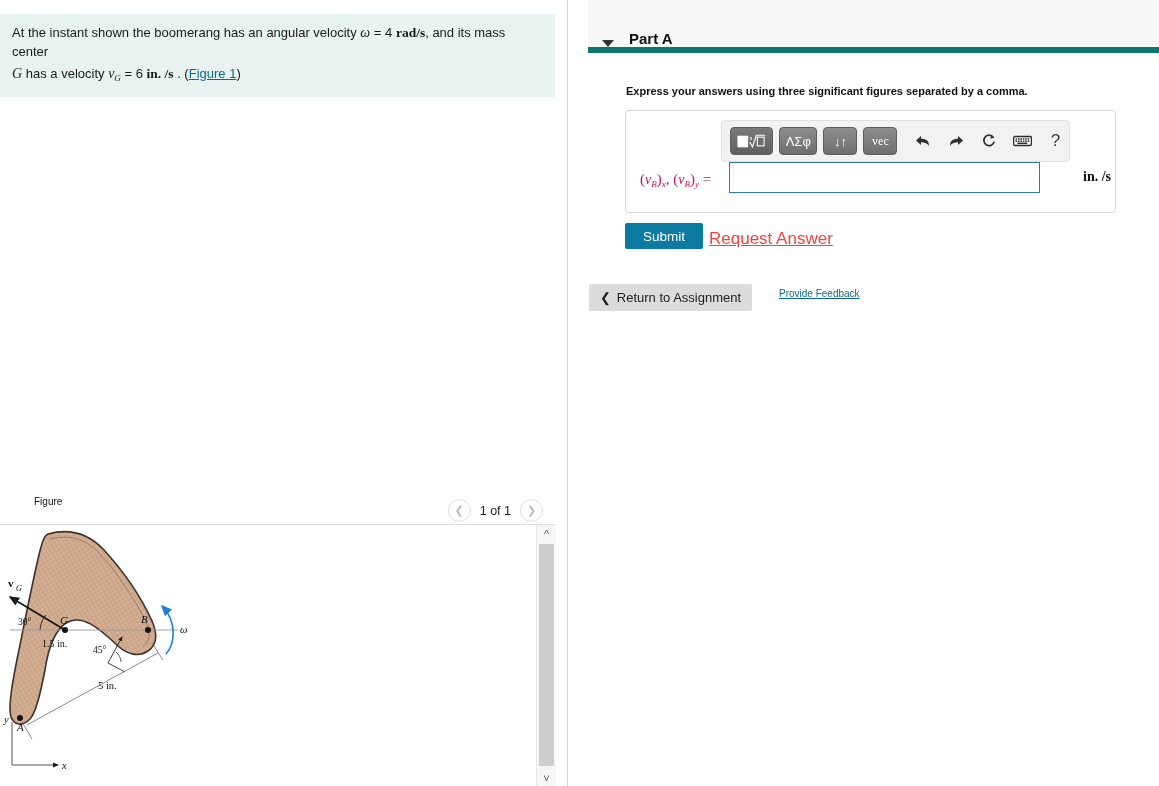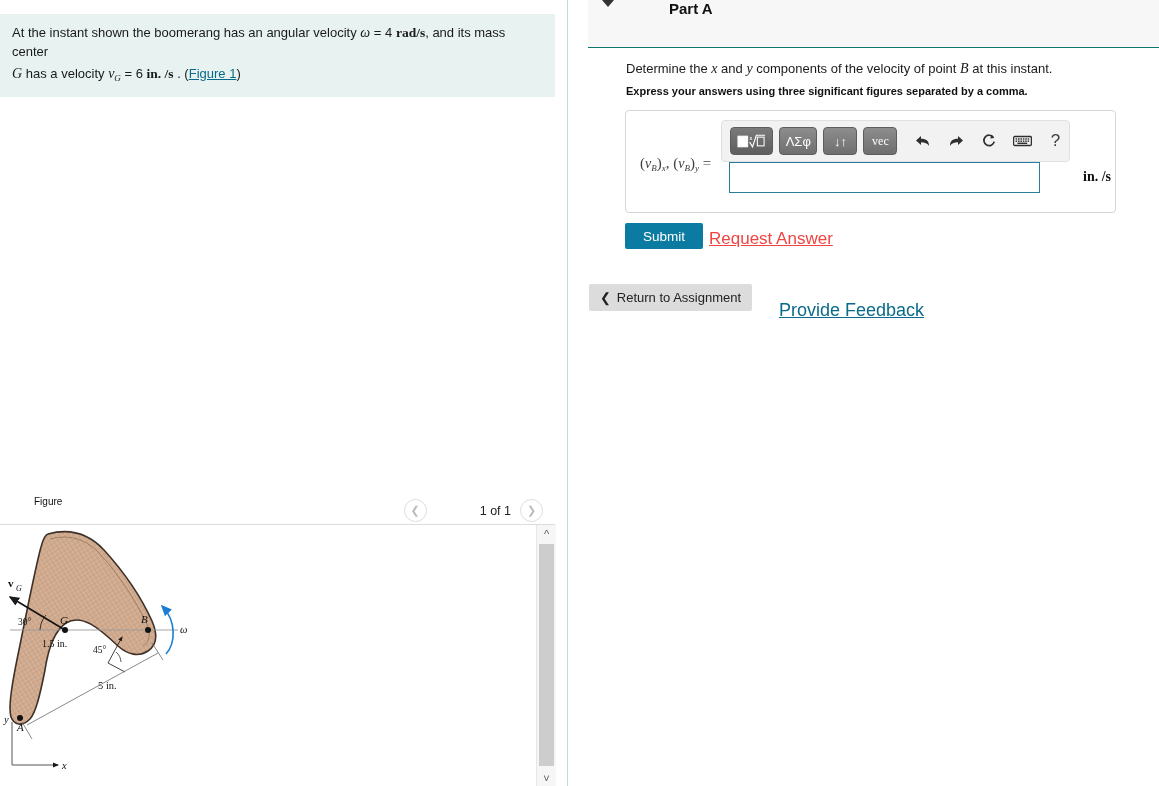--- a/index.html
+++ b/index.html
@@ -36,21 +36,21 @@
   }
   .figure-title{
     position:absolute;left:2px;top:0px;font-size:10px;font-weight:normal;color:#111;padding-left:32px;
   }
   .pager{position:absolute;right:12px;top:3px;display:flex;align-items:center;gap:9px;}
   .pager-btn{
     width:21px;height:21px;border:1px solid #dddddd;border-radius:50%;
     background:#fff;display:flex;align-items:center;justify-content:center;
     color:#bbbbbb;font-size:11px;line-height:1;cursor:pointer;
   }
-  .pager-label{font-size:12.5px;color:#222;margin-left:44px;}
+  .pager-label{font-size:12.5px;color:#222;}
   .figure-rule{position:absolute;left:0;top:524px;width:555px;height:1px;background:#dcdcdc;}
 
   .figure-area{
     position:absolute;left:0;top:525px;width:536px;height:261px;
     overflow:hidden;background:#fff;
   }
   .scrollbar{
     position:absolute;left:536px;top:525px;width:19px;height:261px;
     background:#f6f6f6;border-left:1px solid #e6e6e6;
   }
@@ -63,22 +63,22 @@
   .sb-down{bottom:0;}
   .sb-thumb{
     position:absolute;left:2px;top:19px;width:15px;height:222px;
     background:#cdcdcd;cursor:pointer;
   }
 
   
   .right-pane{position:absolute;left:588px;top:0;width:571px;height:786px;}
   .part-header{
     position:absolute;left:0;top:0;width:571px;height:47px;
-    background:#f7f7f7;border-bottom:1px solid #0f766e;
-    display:flex;align-items:flex-start;gap:40px;
+    background:#f7f7f7;border-bottom:6px solid #0f766e;
+    display:flex;align-items:flex-end;
   }
   .caret{
     width:0;height:0;margin-left:14px;margin-right:15px;
     border-left:6px solid transparent;border-right:6px solid transparent;
     border-top:7px solid #333;cursor:pointer;
   }
   .part-title{font-size:15px;font-weight:bold;color:#111;}
 
   .q-line{position:absolute;left:38px;top:61px;font-size:13px;color:#1a1a1a;}
   .q-bold{position:absolute;left:38px;top:85px;font-size:11px;font-weight:bold;color:#111;}
@@ -101,22 +101,22 @@
   }
   .tmpl-btn.first{background:linear-gradient(#7a7a7a,#5e5e5e);min-width:42px;}
   .tmpl-btn.vec{font-size:12px;font-family:"Liberation Serif",serif;text-align:center;}
   .icon-btn{
     width:28px;height:26px;display:flex;align-items:center;justify-content:center;
     color:#3a3a3a;font-size:17px;cursor:pointer;background:transparent;border:0;
   }
   .icon-btn.spaced{margin-left:6px;}
 
   .ans-label{
-    position:absolute;left:14px;top:44px;
-    font-family:"Liberation Serif", serif;font-size:15px;color:#404040;
+    position:absolute;left:14px;top:60px;
+    font-family:"Liberation Serif", serif;font-size:15px;color:#be185d;
   }
   .ans-input{
     position:absolute;left:103px;top:51px;width:311px;height:31px;
     border:1px solid #2b7c9b;background:#fff;box-sizing:border-box;
     font-size:13px;padding:0 6px;outline:none;
     font-family:"Liberation Sans", sans-serif;
   }
   .ans-units{
     position:absolute;left:457px;top:58px;
     font-family:"Liberation Serif", serif;font-weight:bold;font-size:14px;color:#111;
@@ -132,21 +132,21 @@
     color:#ef4444;text-decoration:underline;cursor:pointer;
   }
 
   .return-btn{
     position:absolute;left:1px;top:284px;width:163px;height:27px;
     background:#dcdcdc;border:0;border-radius:2px;color:#222;
     font-size:13px;cursor:pointer;display:flex;align-items:center;
     justify-content:center;gap:6px;font-family:"Liberation Sans", sans-serif;
   }
   .feedback-link{
-    position:absolute;left:191px;top:300px;font-size:18px;
+    position:absolute;left:191px;top:288px;font-size:10px;
     color:#0b6a8a;text-decoration:underline;cursor:pointer;
   }
 </style>
 </head>
 <body>
 
 <div class="pane-divider"></div>
 
 <div class="left-pane">
 
@@ -260,23 +260,20 @@
   </div>
 </div>
 
 <div class="right-pane">
 
   <div class="part-header">
     <div class="caret"></div>
     <div class="part-title">Part A</div>
   </div>
 
-  <div class="q-line">
-    <span>Determine the </span><span class="mi">x</span><span> and </span><span class="mi">y</span><span> components of the velocity of point </span><span class="mi">B</span><span> at this instant.</span>
-  </div>
 
   <div class="q-bold">Express your answers using three significant figures separated by a comma.</div>
 
   <div class="answer-box">
 
     <div class="mathbar">
       <div class="tmpl-btn first">
         <svg width="30" height="17" viewBox="0 0 30 17">
           <rect x="1" y="3" width="10" height="11" fill="#ffffff" stroke="#ffffff"></rect>
           <text x="13" y="7" font-family="Liberation Serif, serif" font-size="6" fill="#ffffff">n</text>

